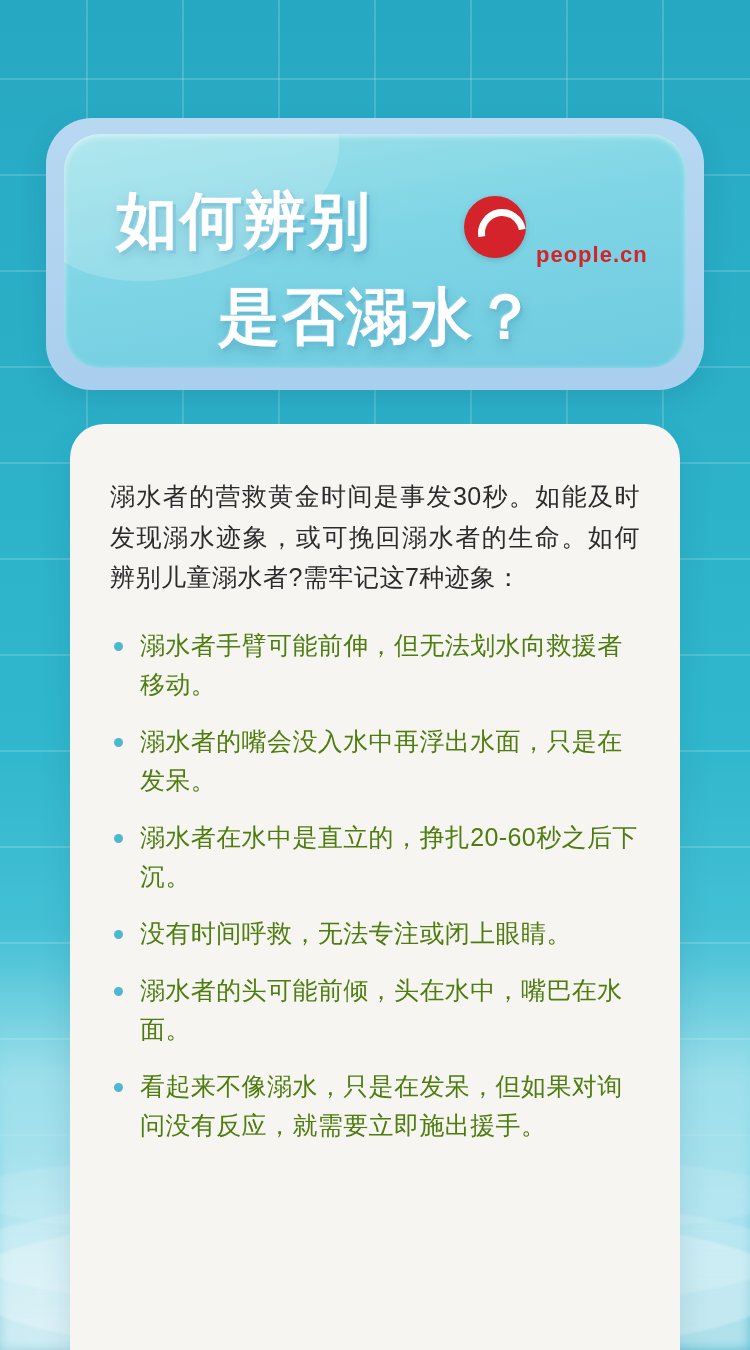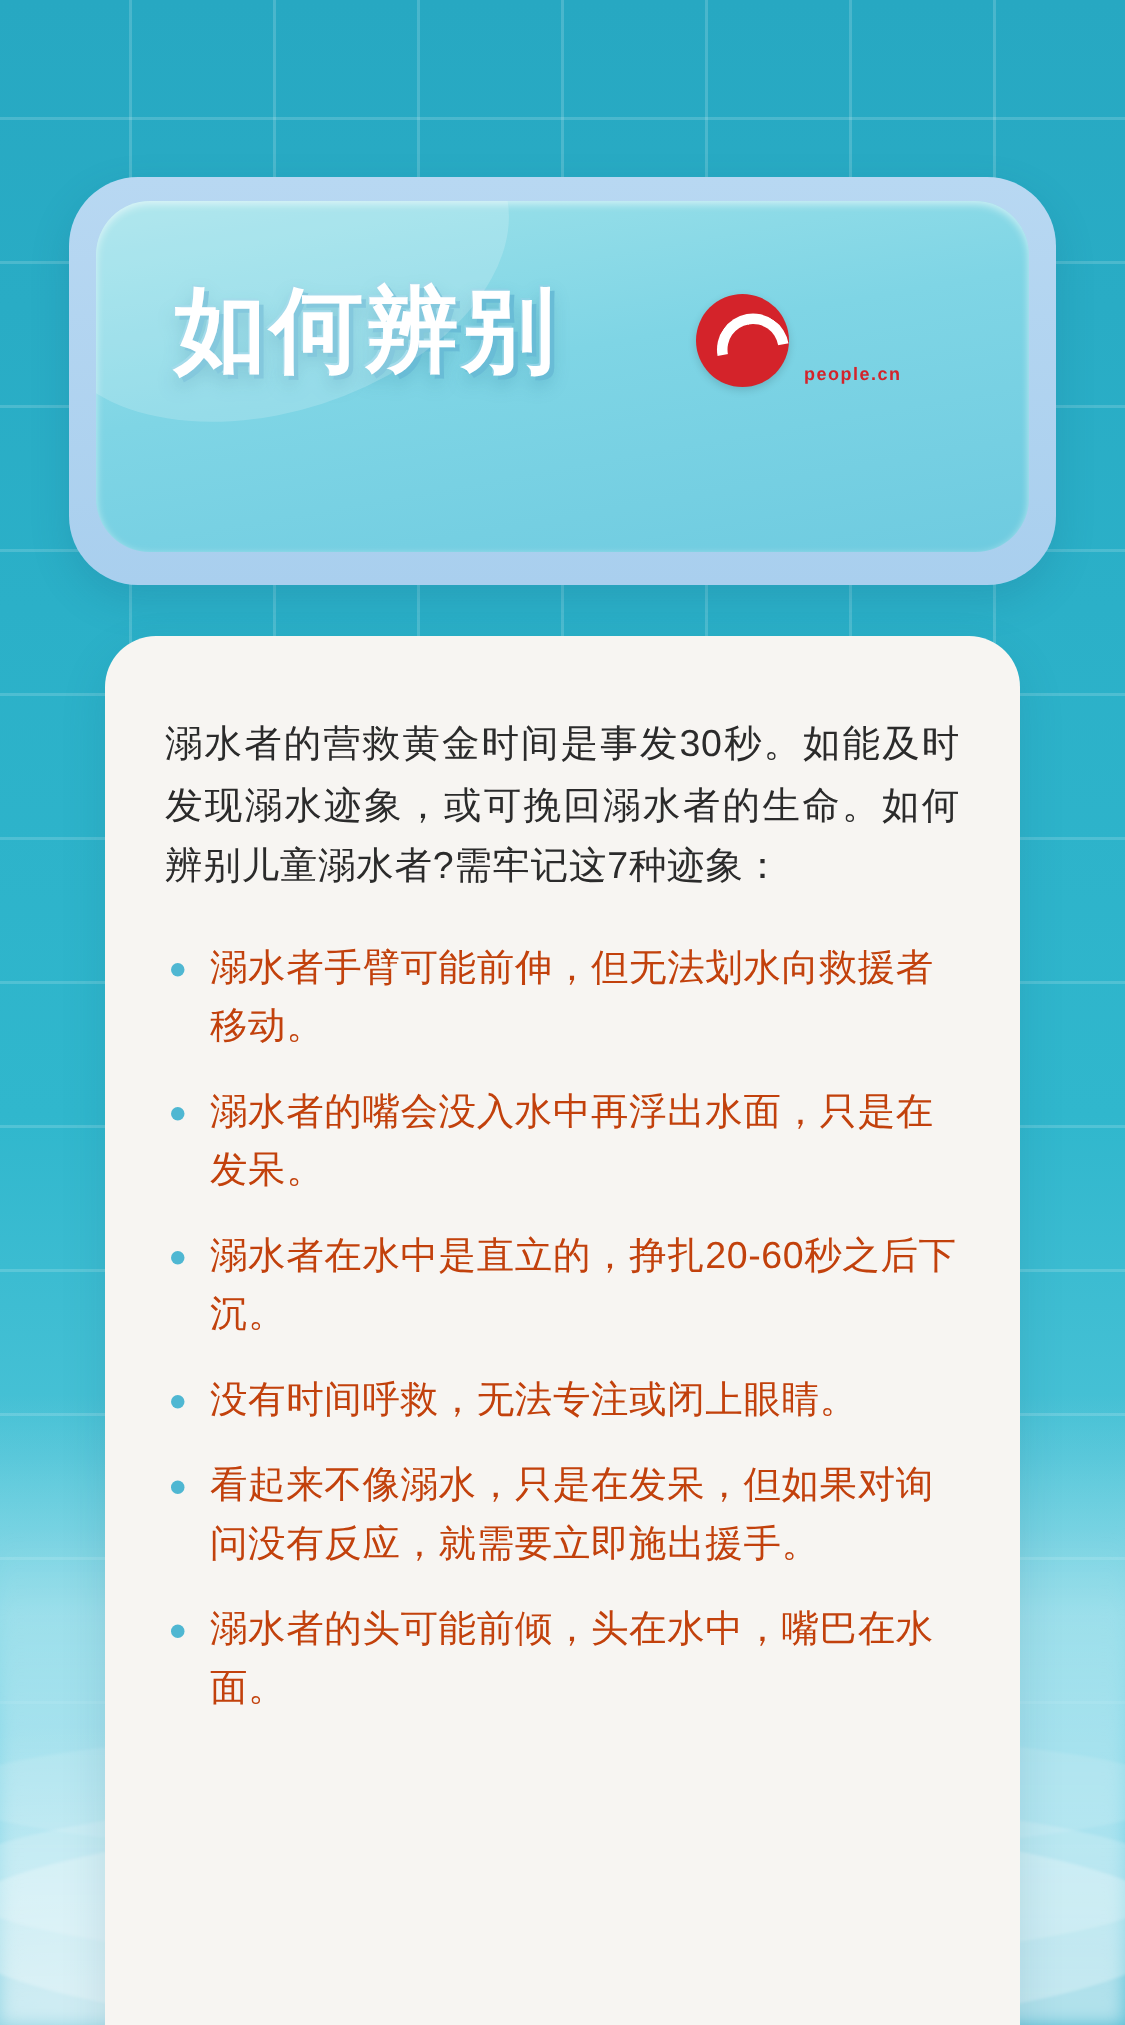--- a/index.html
+++ b/index.html
@@ -156,21 +156,21 @@
     font-size: 40px;
     font-weight: bold;
     color: #d4232a;
     letter-spacing: 1px;
     white-space: nowrap;
   }
   .logo-sub {
     position: absolute;
     left: 72px;
     top: 48px;
-    font-size: 12px;
+    font-size: 22px;
     font-weight: bold;
     color: #d4232a;
     letter-spacing: 1px;
   }
 
   
   .content-card {
     position: absolute;
     left: 70px;
     top: 424px;
@@ -196,21 +196,21 @@
     list-style: none;
     margin: 0;
     padding: 0;
   }
   .bullet {
     position: relative;
     padding-left: 30px;
     margin-bottom: 18px;
     font-size: 25px;
     line-height: 1.56;
-    color: #c2410c;
+    color: #4d7c0f;
     letter-spacing: 0.4px;
   }
   .bullet .dot {
     position: absolute;
     left: 4px;
     top: 16px;
     width: 9px;
     height: 9px;
     border-radius: 50%;
     background: #4fb7d2;
@@ -227,20 +227,21 @@
     <div class="wave w1"></div>
     <div class="wave w2"></div>
   </div>
   <div class="side-streak left"></div>
   <div class="side-streak right"></div>
 
   <div class="title-card-outer">
     <div class="title-card-inner">
 
       <div class="title-line l1">如何辨别</div>
+      <div class="title-line l2">是否溺水？</div>
 
       <div class="logo">
         <div class="logo-mark"></div>
         <div class="logo-sub">people.cn</div>
       </div>
 
     </div>
   </div>
 
   <div class="content-card">
@@ -258,22 +259,22 @@
       <li class="bullet">
         <span class="dot"></span>
         <span>溺水者在水中是直立的，挣扎20-60秒之后下沉。</span>
       </li>
       <li class="bullet">
         <span class="dot"></span>
         <span>没有时间呼救，无法专注或闭上眼睛。</span>
       </li>
       <li class="bullet">
         <span class="dot"></span>
+        <span>溺水者的头可能前倾，头在水中，嘴巴在水面。</span>
+      </li>
+      <li class="bullet">
+        <span class="dot"></span>
         <span>看起来不像溺水，只是在发呆，但如果对询问没有反应，就需要立即施出援手。</span>
-      </li>
-      <li class="bullet">
-        <span class="dot"></span>
-        <span>溺水者的头可能前倾，头在水中，嘴巴在水面。</span>
       </li>
     </ul>
   </div>
 
 </div>
 
 </body></html>

